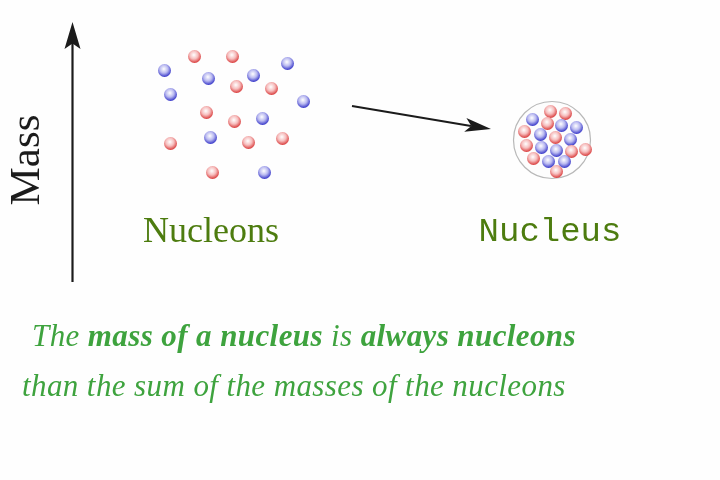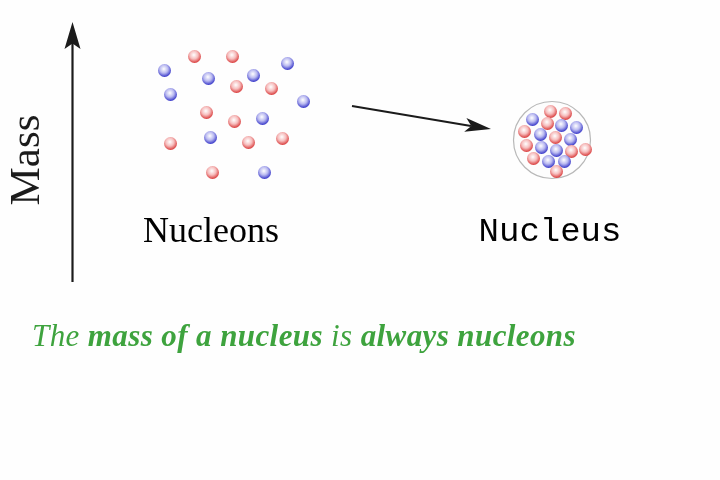--- a/index.html
+++ b/index.html
@@ -31,21 +31,21 @@
     left: 24px; top: 160px;
     transform: translate(-50%, -50%) rotate(-90deg);
     font-size: 43px;
     color: #1b1b1b;
     white-space: nowrap;
   }
   .group-label {
     position: absolute;
     transform: translateX(-50%);
     font-size: 36px;
-    color: #000000;
+    color: #4d7c0f;
     white-space: nowrap;
     line-height: 1;
   }
   .nucleons-label { left: 211px; top: 212px; }
   .nucleus-label  { left: 550px; top: 215px; font-size: 34px; font-family: Liberation Mono, monospace; }
 
   .caption {
     position: absolute;
     left: 22px; top: 311px;
     font-style: italic;
@@ -117,15 +117,16 @@
       <div class="particle" style="left: 557.5px; top: 154.5px; background: radial-gradient(circle at 45% 38%, rgb(255, 255, 255) 0%, rgb(185, 185, 240) 38%, rgb(52, 52, 200) 75%, rgb(23, 23, 127) 100%);"></div>
       <div class="particle" style="left: 549.5px; top: 164.5px; background: radial-gradient(circle at 45% 38%, rgb(255, 255, 255) 0%, rgb(246, 189, 189) 38%, rgb(217, 58, 58) 75%, rgb(158, 28, 28) 100%);"></div>
     </div>
 
   <div class="mass-label">Mass</div>
   <div class="group-label nucleons-label">Nucleons</div>
   <div class="group-label nucleus-label">Nucleus</div>
 
   <div class="caption">
       <div class="caption-line"><span>The </span><span class="bold">mass of a nucleus</span><span> is </span><span class="bold">always nucleons</span></div>
+      <div class="caption-line"><span>than the sum of the masses of the nucleons</span></div>
     </div>
 
 </div>
 
 </body></html>

